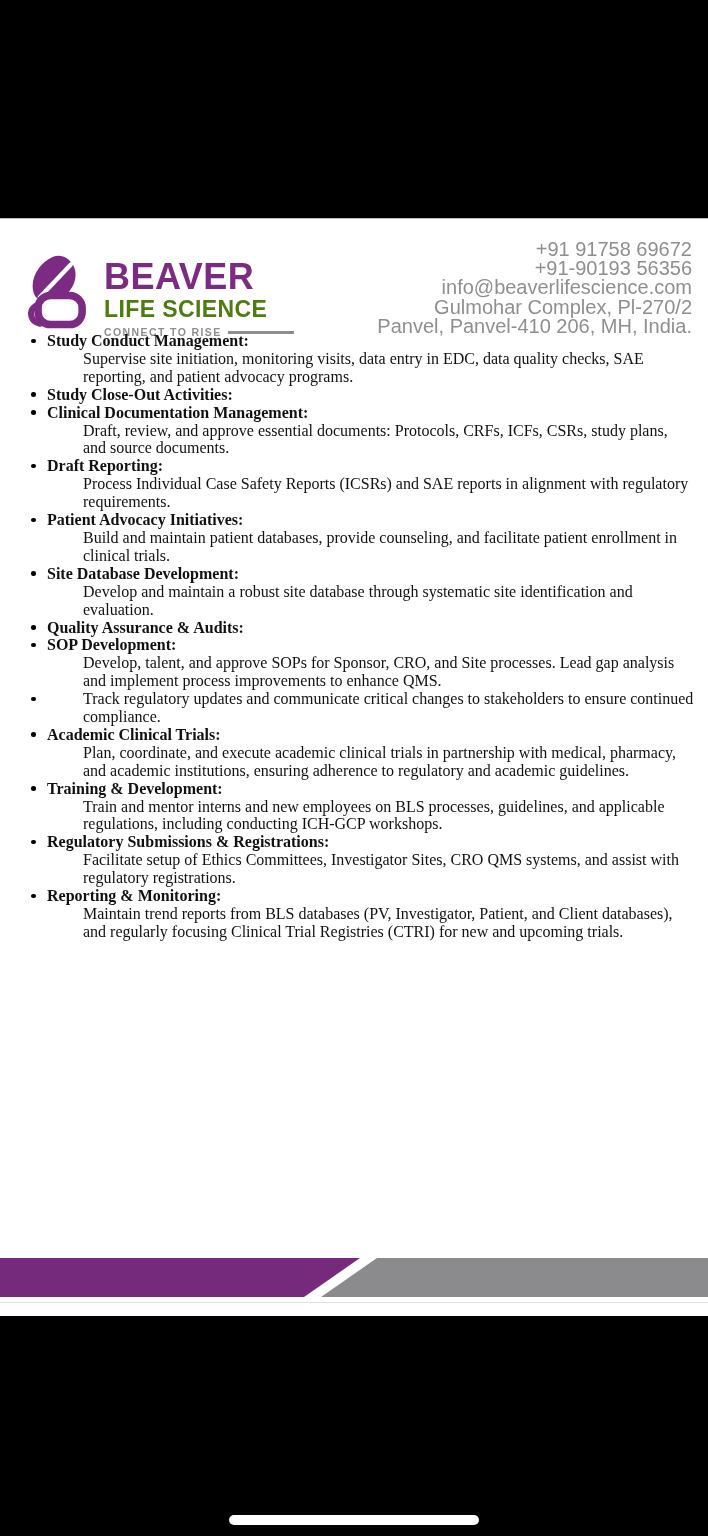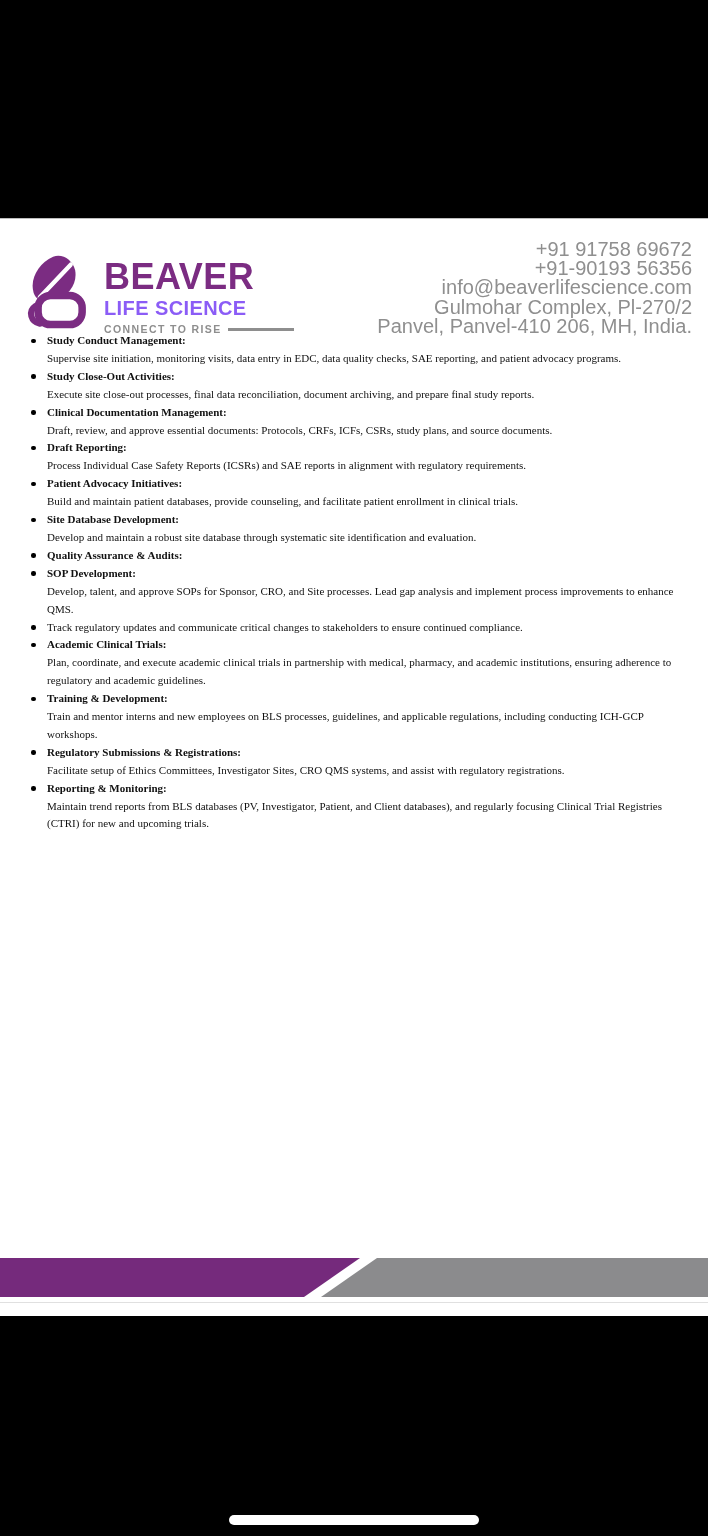--- a/index.html
+++ b/index.html
@@ -21,42 +21,42 @@
   .page{
     position:absolute;top:218px;left:0;width:708px;height:1098px;background:#fff;
     border-top:1px solid #bdbdbd;box-sizing:border-box;
   }
   .page-edge{position:absolute;left:0;top:1083px;width:708px;height:1px;background:#e0e0e0;}
 
   
   .logo-mark{position:absolute;left:22px;top:36px;width:78px;height:74px;}
   .logo-text{position:absolute;left:104px;top:40px;}
   .logo-beaver{font-size:36px;font-weight:700;color:#7b2c82;line-height:1;letter-spacing:.5px;}
-  .logo-life{font-size:20px;font-weight:700;color:#8b5cf6;line-height:1;margin-top:3px;letter-spacing:.4px;}
+  .logo-life{font-size:23px;font-weight:700;color:#4d7c0f;line-height:1;margin-top:3px;letter-spacing:.4px;}
   .logo-tagline{margin-top:5px;display:flex;align-items:center;gap:6px;}
   .logo-tagline-text{font-size:10.5px;font-weight:700;color:#8e8e8e;letter-spacing:1.4px;}
   .tagline-rule{display:inline-block;width:66px;height:3px;background:#8e8e8e;}
 
   .contact{
     position:absolute;top:21px;right:16px;text-align:right;
     font-size:20px;line-height:19.2px;color:#8f8f8f;
   }
 
   
   .resp-list{
     position:absolute;top:113px;left:30px;right:14px;margin:0;padding:0;list-style:none;
-    font-family:"Liberation Serif",serif;font-size:11px;line-height:17.9px;color:#111;
+    font-family:"Liberation Serif",serif;font-size:16px;line-height:17.9px;color:#111;
   }
   .resp-item{position:relative;padding-left:17px;}
   .resp-item::before{
     content:"";position:absolute;left:1px;top:6.5px;width:4.5px;height:4.5px;
     border-radius:50%;background:#000;
   }
   .resp-title{font-weight:700;display:block;}
-  .resp-desc{display:block;}
+  .resp-desc{display:block;margin-left:36px;}
 
   
   .footer-band{position:absolute;left:0;top:1039px;width:708px;height:39px;display:block;}
 </style>
 </head>
 <body>
 
 <div class="screen">
 
   <div class="top-letterbox"></div>
@@ -87,21 +87,20 @@
       <div>Panvel, Panvel-410 206, MH, India.</div>
     </div>
 
     <ul class="resp-list">
       <li class="resp-item">
         <span class="resp-title">Study Conduct Management:</span>
         <span class="resp-desc">Supervise site initiation, monitoring visits, data entry in EDC, data quality checks, SAE reporting, and patient advocacy programs.</span>
       </li>
       <li class="resp-item">
         <span class="resp-title">Study Close-Out Activities:</span>
-        <span class="resp-desc">Execute site close-out processes, final data reconciliation, document archiving, and prepare final study reports.</span>
       </li>
       <li class="resp-item">
         <span class="resp-title">Clinical Documentation Management:</span>
         <span class="resp-desc">Draft, review, and approve essential documents: Protocols, CRFs, ICFs, CSRs, study plans, and source documents.</span>
       </li>
       <li class="resp-item">
         <span class="resp-title">Draft Reporting:</span>
         <span class="resp-desc">Process Individual Case Safety Reports (ICSRs) and SAE reports in alignment with regulatory requirements.</span>
       </li>
       <li class="resp-item">

